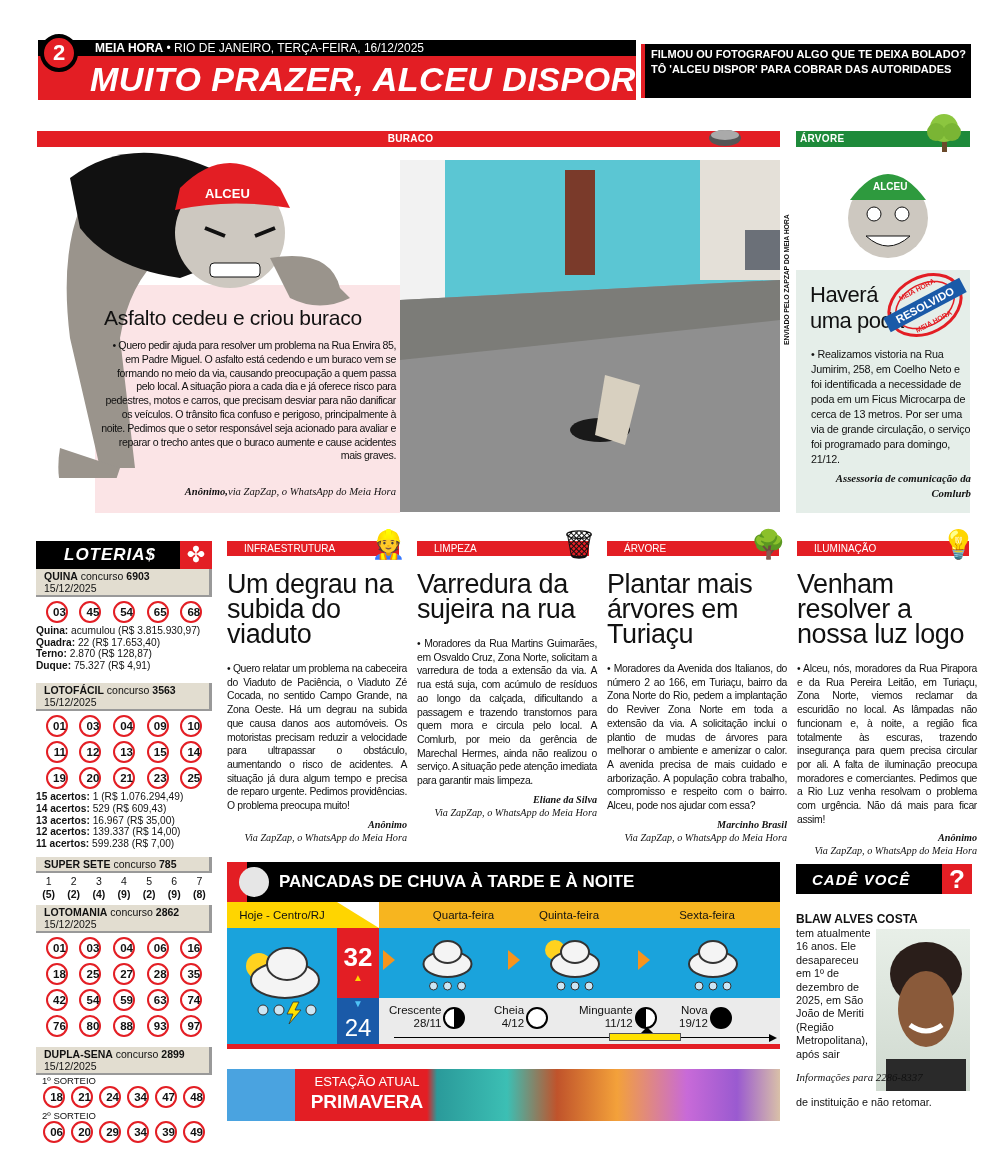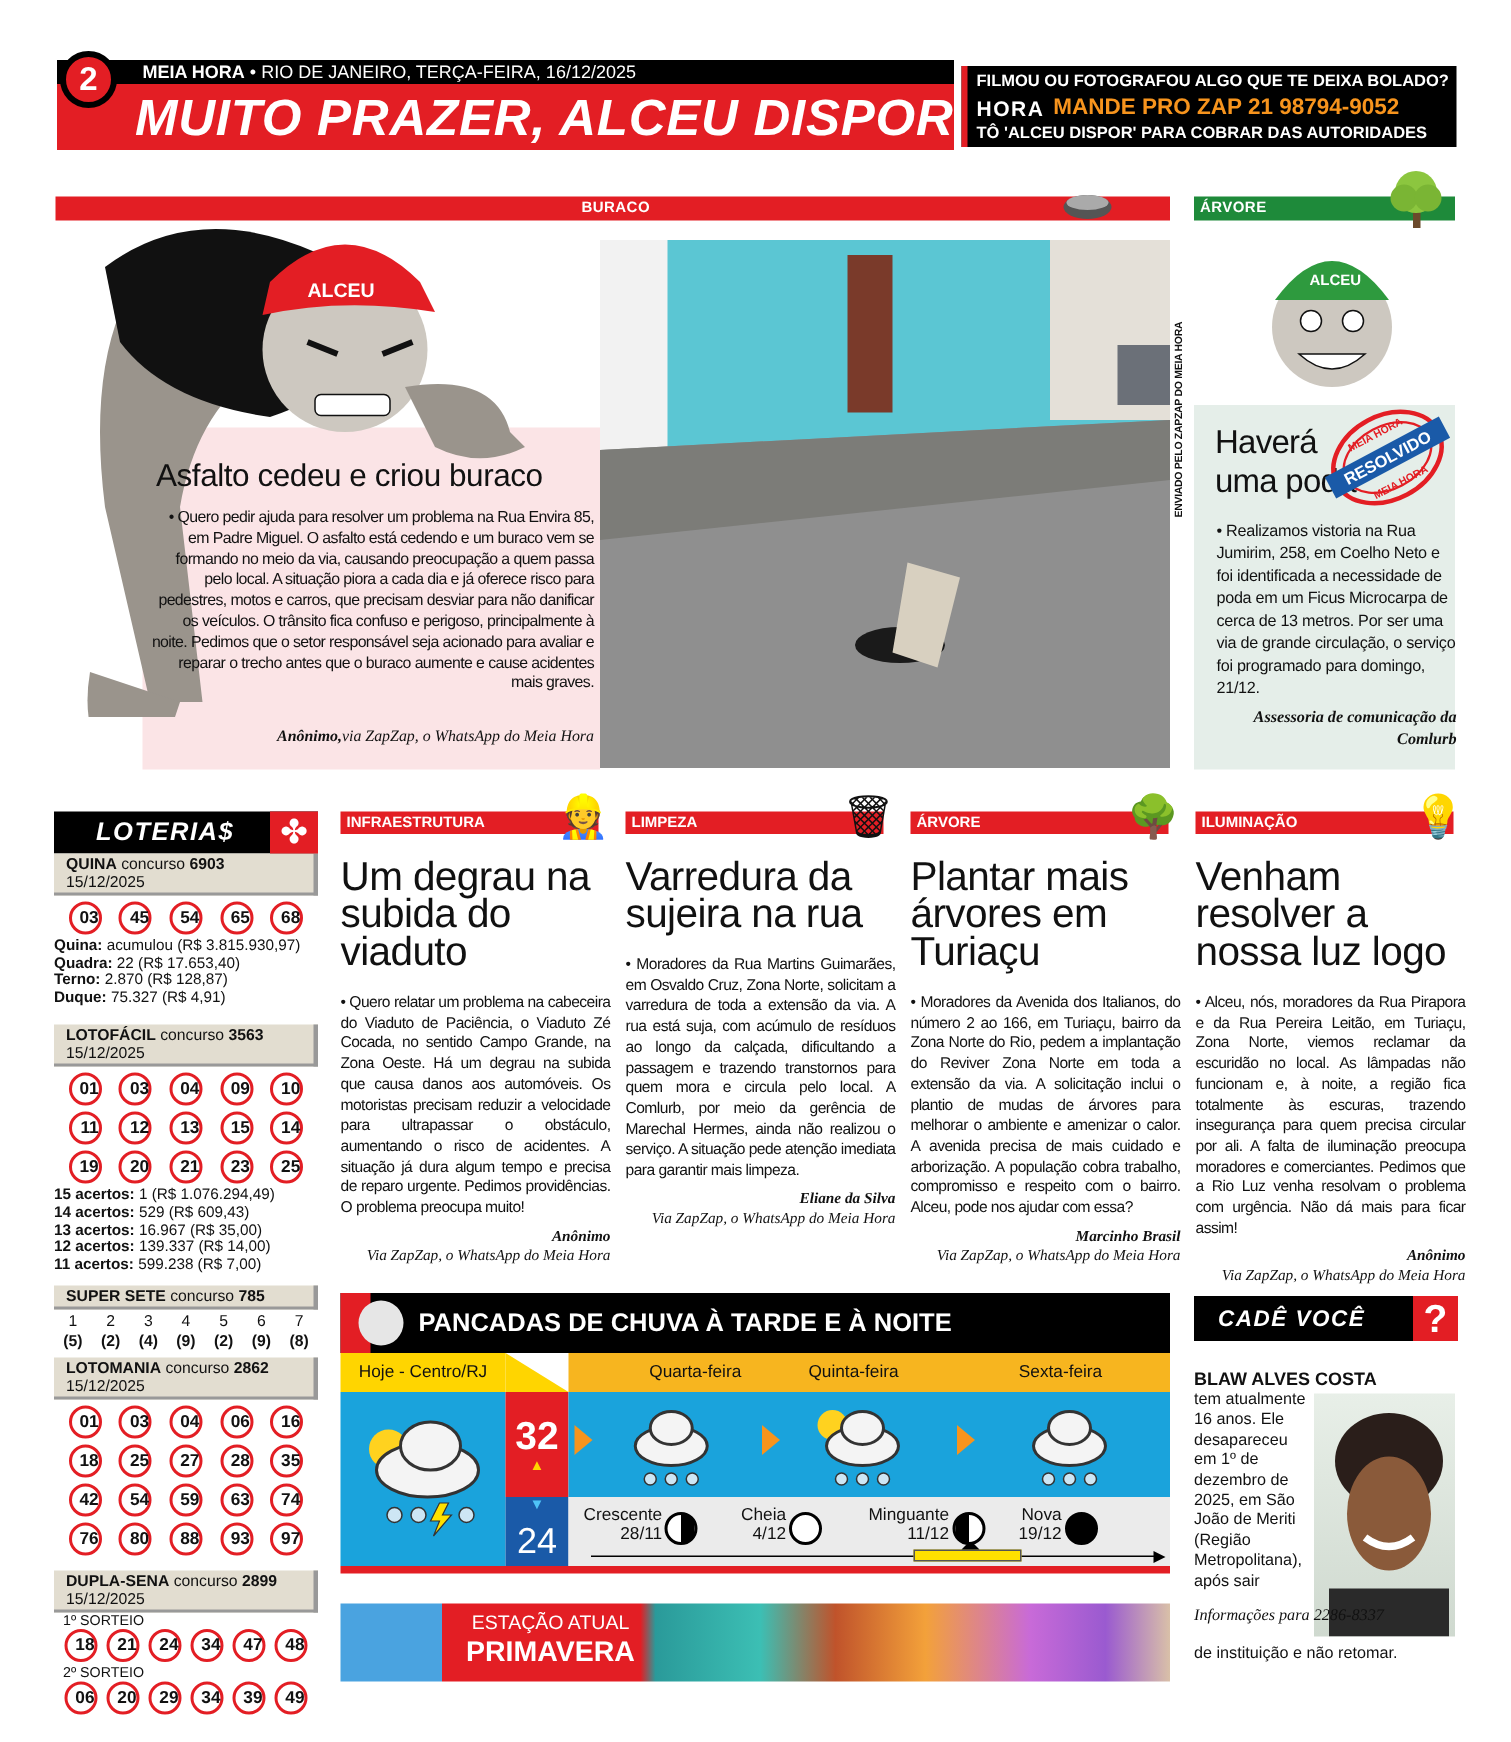--- a/index.html
+++ b/index.html
@@ -48,21 +48,21 @@
 .balls{display:grid;grid-template-columns:repeat(5,1fr);row-gap:4px;padding:4px 4px 2px 4px;justify-items:center}
 .balls.six{grid-template-columns:repeat(6,1fr)}
 .ball{width:22px;height:22px;border:2px solid #e31e24;border-radius:50%;font-weight:bold;font-size:11.5px;text-align:right;line-height:18px}
 .prize{font-size:10.2px;line-height:11.6px;padding-left:0}
 .prize b{font-weight:bold}
 .ss{display:grid;grid-template-columns:repeat(7,1fr);font-size:10.5px;text-align:center;line-height:13px;padding:2px 0}
 .ss .v{font-weight:bold}
 .sorteio{font-size:9.5px;line-height:11px;padding-left:6px}
 
 .story{position:absolute;top:541px;width:180px}
-.story .bar{height:15px;background:#e31e24;color:#fff;font-size:10px;font-weight:bold;line-height:15px;padding-left:4px;width:172px}
+.story .bar{height:15px;background:#e31e24;color:#fff;font-size:10px;font-weight:normal;line-height:15px;padding-left:17px;width:172px}
 .story .ico{position:absolute;right:0;top:-14px;width:36px;height:36px;font-size:28px;text-align:center;line-height:36px}
 .story h2{font-weight:normal;font-size:27px;line-height:25px;margin-top:16px;letter-spacing:-0.4px}
 .story .body{margin-top:15px;font-size:10.4px;line-height:13.7px;text-align:justify;letter-spacing:-0.35px}
 .story .sign{margin-top:5px;text-align:right;font-family:"Liberation Serif",serif;font-style:italic;font-size:10.2px;line-height:13px}
 .story .sign b{font-weight:bold}
 
 #wx{left:227px;top:862px;width:553px;height:200px}
 #wx-head{position:absolute;left:0;top:0;width:553px;height:40px;background:#000}
 #wx-red{position:absolute;left:0;top:0;width:20px;height:40px;background:#e31e24}
 #wx-circle{position:absolute;left:12px;top:5px;width:30px;height:30px;border-radius:50%;background:#e6e6e6}
@@ -71,21 +71,21 @@
 #wx-today{position:absolute;left:0;top:66px;width:110px;height:116px;background:#1aa3dc}
 #wx-temp{position:absolute;left:110px;top:40px;width:42px;height:142px}
 #wx-temp .hi{position:absolute;top:26px;left:0;width:42px;height:70px;background:#e31e24;color:#fff;font-weight:bold;font-size:26px;text-align:center;padding-top:14px}
 #wx-temp .lo{position:absolute;top:96px;left:0;width:42px;height:46px;background:#1a5aa8;color:#fff;font-size:24px;text-align:center;padding-top:16px}
 #wx-temp .tri{position:absolute;left:0;top:0;width:0;height:0;border-left:42px solid #ffd500;border-top:26px solid transparent}
 #wx-days{position:absolute;left:152px;top:40px;width:401px}
 .wxday{position:absolute;top:0;height:26px;background:#f7b51f;font-size:11.5px;text-align:center;line-height:26px}
 .wxicon{position:absolute;top:26px;height:70px;background:#1aa3dc}
 .wxicon .arrow{position:absolute;left:4px;top:22px;width:0;height:0;border-left:12px solid #f7941d;border-top:10px solid transparent;border-bottom:10px solid transparent}
 #wx-moon{position:absolute;left:152px;top:136px;width:401px;height:46px;background:#ebebeb}
-.moon{position:absolute;top:6px;display:flex;align-items:flex-end;gap:2px}
+.moon{position:absolute;top:6px;display:flex;align-items:center;gap:2px}
 .moon .lbl{font-size:11.5px;line-height:13px;text-align:right}
 .moon .disc{width:22px;height:22px;border-radius:50%;border:2px solid #000;margin-top:2px}
 #moon-line{position:absolute;left:15px;top:39px;width:380px;height:1px;background:#000}
 #moon-arrow{position:absolute;left:390px;top:36px;width:0;height:0;border-left:8px solid #000;border-top:4px solid transparent;border-bottom:4px solid transparent}
 #moon-bar{position:absolute;left:230px;top:35px;width:72px;height:8px;background:#ffe100;border:1px solid #555}
 #moon-ptr{position:absolute;left:262px;top:29px;width:0;height:0;border-bottom:6px solid #000;border-left:6px solid transparent;border-right:6px solid transparent}
 #wx-redline{position:absolute;left:0;top:182px;width:553px;height:5px;background:#e31e24}
 #season{left:227px;top:1069px;width:553px;height:52px;background:linear-gradient(90deg,#4aa3e0 0,#4aa3e0 68px,#e31e24 68px,#e31e24 200px,#2a9a9a 210px,#3cbfb4 280px,#c0532b 330px,#f3a13a 390px,#c86ad8 460px,#9a5ad0 510px,#d9c0a8 553px)}
 #season-label{position:absolute;left:70px;top:4px;width:140px;color:#fff;text-align:center}
 #season-label .a{font-size:13px;line-height:17px}
@@ -104,24 +104,20 @@
 <body>
 
 <div class="abs" id="hdr-black"></div>
 <div class="abs" id="hdr-red"></div>
 <div class="abs" id="page-num">2</div>
 <div class="abs" id="hdr-kicker"><b>MEIA HORA</b> <span>• RIO DE JANEIRO, TERÇA-FEIRA, 16/12/2025</span></div>
 <div class="abs" id="hdr-title">MUITO PRAZER, ALCEU DISPOR</div>
 
 <div class="abs" id="promo">
   <div class="l1">FILMOU OU FOTOGRAFOU ALGO QUE TE DEIXA BOLADO?</div>
-  <div class="l2">
-    <span class="logo">HORA</span>
-    <span class="zap">MANDE PRO ZAP 21 98794-9052</span>
-  </div>
   <div class="l3">TÔ 'ALCEU DISPOR' PARA COBRAR DAS AUTORIDADES</div>
 </div>
 
 <div class="abs secbar" id="bar-buraco"><span>BURACO</span></div>
 <svg class="abs" style="left:708px;top:127px" width="34" height="20">
     <ellipse cx="17" cy="11" rx="16" ry="8" fill="#555"></ellipse>
     <ellipse cx="17" cy="8" rx="14" ry="5" fill="#aaa"></ellipse>
   </svg>
 <div class="abs secbar" id="bar-arvore"><span>ÁRVORE</span></div>
 <svg class="abs" id="tree-top" viewBox="0 0 48 40">

